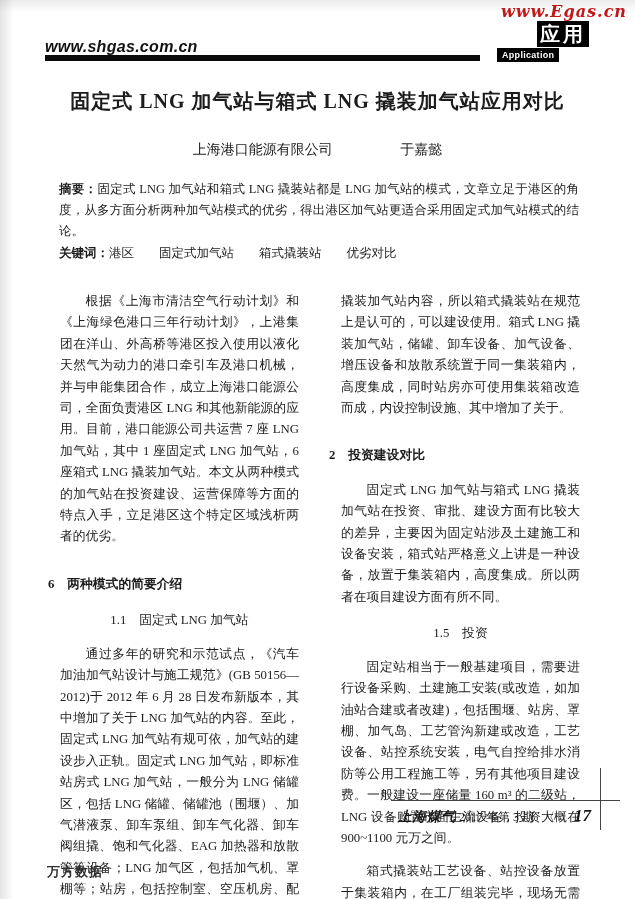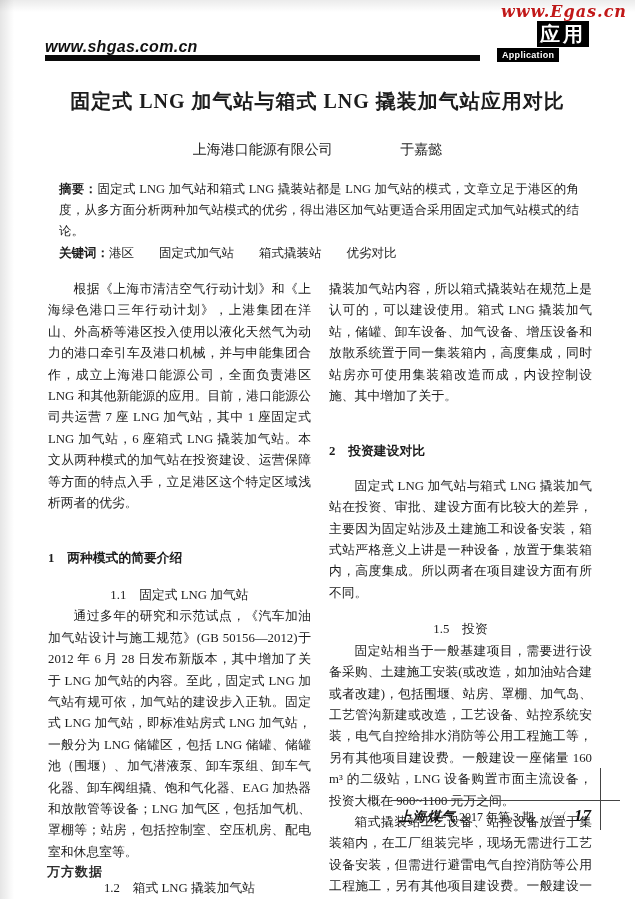--- a/index.html
+++ b/index.html
@@ -82,24 +82,24 @@
   .abstract .kw { margin-top:1px; }
 
   
   .body-cols {
     display:flex;
     margin:15px 43px 0 48px;
     gap:18px;
     font-size:12.8px; line-height:21.4px;
   }
   .col { flex:1; min-width:0; }
-  .block { margin:0; }
+  .block { margin:12px; }
   .block.p  { text-align:justify; text-indent:2em; }
   .block.p.noindent { text-indent:0; }
-  .block.h1 { font-weight:bold; margin:34px 0 13px 0; }
+  .block.h1 { font-weight:bold; margin:26px 0 13px 0; }
   .block.h2 { margin:15px 0 0 0;text-align:center; }
 
   
   .foot-rule {
     position:absolute; left:391px; top:800px; width:229px; height:1px;
     background:#444;
   }
   .crop-v {
     position:absolute; left:600px; top:768px; width:1px; height:62px;
     background:#444;
@@ -148,21 +148,21 @@
       <span class="lbl">摘要：</span><span>固定式 LNG 加气站和箱式 LNG 撬装站都是 LNG 加气站的模式，文章立足于港区的角度，从多方面分析两种加气站模式的优劣，得出港区加气站更适合采用固定式加气站模式的结论。</span>
     </p>
     <p class="kw">
       <span class="lbl">关键词：</span><span>港区　　固定式加气站　　箱式撬装站　　优劣对比</span>
     </p>
   </div>
 
   <div class="body-cols">
     <div class="col">
         <div class="block p">根据《上海市清洁空气行动计划》和《上海绿色港口三年行动计划》，上港集团在洋山、外高桥等港区投入使用以液化天然气为动力的港口牵引车及港口机械，并与申能集团合作，成立上海港口能源公司，全面负责港区 LNG 和其他新能源的应用。目前，港口能源公司共运营 7 座 LNG 加气站，其中 1 座固定式 LNG 加气站，6 座箱式 LNG 撬装加气站。本文从两种模式的加气站在投资建设、运营保障等方面的特点入手，立足港区这个特定区域浅析两者的优劣。</div>
-        <div class="block h1">1　两种模式的简要介绍</div>
+        <div class="block h1">6　两种模式的简要介绍</div>
         <div class="block h2">1.1　固定式 LNG 加气站</div>
         <div class="block p">通过多年的研究和示范试点，《汽车加油加气站设计与施工规范》(GB 50156—2012)于 2012 年 6 月 28 日发布新版本，其中增加了关于 LNG 加气站的内容。至此，固定式 LNG 加气站有规可依，加气站的建设步入正轨。固定式 LNG 加气站，即标准站房式 LNG 加气站，一般分为 LNG 储罐区，包括 LNG 储罐、储罐池（围堰）、加气潜液泵、卸车泵组、卸车气化器、卸车阀组撬、饱和气化器、EAG 加热器和放散管等设备；LNG 加气区，包括加气机、罩棚等；站房，包括控制室、空压机房、配电室和休息室等。</div>
         <div class="block h2">1.2　箱式 LNG 撬装加气站</div>
       </div>
     <div class="col">
         <div class="block p noindent">撬装加气站内容，所以箱式撬装站在规范上是认可的，可以建设使用。箱式 LNG 撬装加气站，储罐、卸车设备、加气设备、增压设备和放散系统置于同一集装箱内，高度集成，同时站房亦可使用集装箱改造而成，内设控制设施、其中增加了关于。</div>
         <div class="block h1">2　投资建设对比</div>
         <div class="block p">固定式 LNG 加气站与箱式 LNG 撬装加气站在投资、审批、建设方面有比较大的差异，主要因为固定站涉及土建施工和设备安装，箱式站严格意义上讲是一种设备，放置于集装箱内，高度集成。所以两者在项目建设方面有所不同。</div>
         <div class="block h2">1.5　投资</div>
         <div class="block p">固定站相当于一般基建项目，需要进行设备采购、土建施工安装(或改造，如加油站合建或者改建)，包括围堰、站房、罩棚、加气岛、工艺管沟新建或改造，工艺设备、站控系统安装，电气自控给排水消防等公用工程施工等，另有其他项目建设费。一般建设一座储量 160 m³ 的二级站，LNG 设备购置市面主流设备，投资大概在 900~1100 元万之间。</div>

